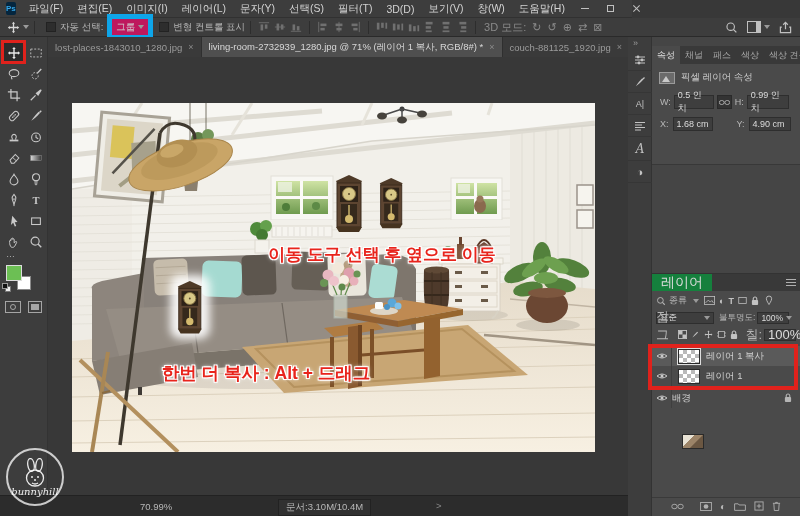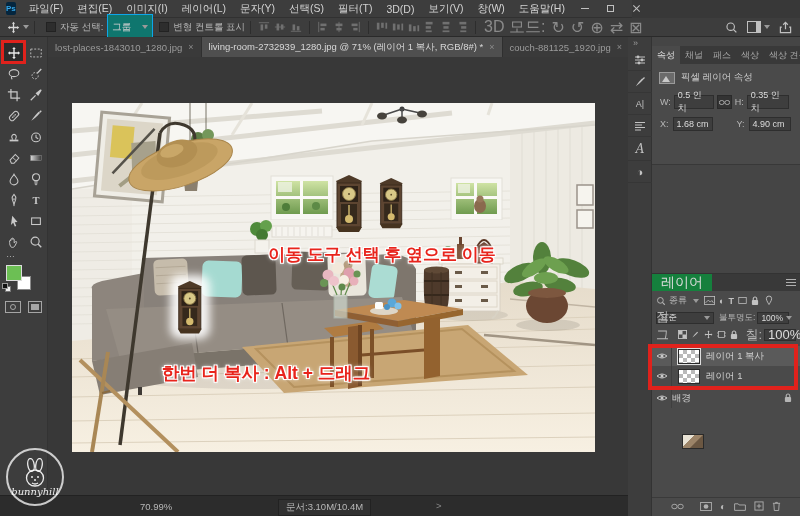--- a/index.html
+++ b/index.html
@@ -18,24 +18,24 @@
   .gl-max{width:7px;height:7px;border:1px solid #c0c0c0;}
   .gl-x{position:relative;width:9px;height:9px;}
   .gl-x:before,.gl-x:after{content:"";position:absolute;left:4px;top:0;width:1px;height:9px;background:#c0c0c0;}
   .gl-x:before{transform:rotate(45deg);} .gl-x:after{transform:rotate(-45deg);}
   
   .optionsbar{position:absolute;left:0;top:18px;width:800px;height:19px;background:#3d3d3d;
               border-bottom:1px solid #2a2a2a;display:flex;align-items:center;font-size:9.5px;color:#b5b5b5;}
   .sep{width:1px;height:13px;background:#2d2d2d;margin:0 5px;}
   .caret{width:0;height:0;border-left:3px solid transparent;border-right:3px solid transparent;border-top:4px solid #9a9a9a;display:inline-block;margin-left:3px;}
   .checkbox{width:10px;height:10px;background:#2d2d2d;border:1px solid #222;margin:0 4px 0 6px;}
-  .dd{height:26px;background:#0f766e;border:1px solid #0ea5e9;display:flex;align-items:center;
+  .dd{height:26px;background:#be185d;border:5px solid #0ea5e9;display:flex;align-items:center;
       padding:0 4px;margin-left:4px;color:#cfcfcf;}
   .opticon{margin:0 2px;opacity:.55;display:flex;align-items:center;}
-  .m3d{font-size:16px;color:#8a8a8a;margin:0 3px;}
+  .m3d{font-size:11px;color:#8a8a8a;margin:0 3px;}
   .optright{margin-left:auto;display:flex;align-items:center;margin-right:8px;gap:9px;}
   
   .workspace{position:absolute;left:0;top:37px;width:800px;height:479px;}
   
   .toolbar{position:absolute;left:0;top:0;width:48px;height:458px;background:#3d3d3d;border-right:1px solid #333;}
   .t{position:absolute;width:20px;height:19px;display:flex;align-items:center;justify-content:center;}
   .t.active{background:#2b2b2b;}
   .redbox1{position:absolute;left:1px;top:3px;width:25px;height:24px;border:3px solid #e0221c;z-index:6;}
   .fgswatch{position:absolute;left:6px;top:228px;width:16px;height:16px;background:#6cbf54;border:1px solid #dcdcdc;z-index:2;}
   .bgswatch{position:absolute;left:17px;top:239px;width:14px;height:14px;background:#fff;border:1px solid #8a8a8a;z-index:1;}
@@ -819,21 +819,21 @@
               <span>0.5 인치</span>
             </div>
           <div class="linkbox">
               <svg class="ic" width="11" height="7" viewBox="0 0 14 8">
                 <rect x="0.5" y="1.5" width="6" height="5" rx="2.4" fill="none" stroke="#c3c3c3"></rect>
                 <rect x="7.5" y="1.5" width="6" height="5" rx="2.4" fill="none" stroke="#c3c3c3"></rect>
               </svg>
             </div>
           <span>H:</span>
           <div class="pfield" style="width:42px;margin-left:3px;">
-              <span>0.35 인치</span>
+              <span>0.99 인치</span>
             </div>
         </div>
         <div class="prow" style="top:52px;padding-left:8px;">
           <span>X:</span>
           <div class="pfield" style="width:40px;margin-left:4px;">
               <span>1.68 cm</span>
             </div>
           <span style="margin-left:24px;">Y:</span>
           <div class="pfield" style="width:42px;margin-left:4px;">
               <span>4.90 cm</span>

